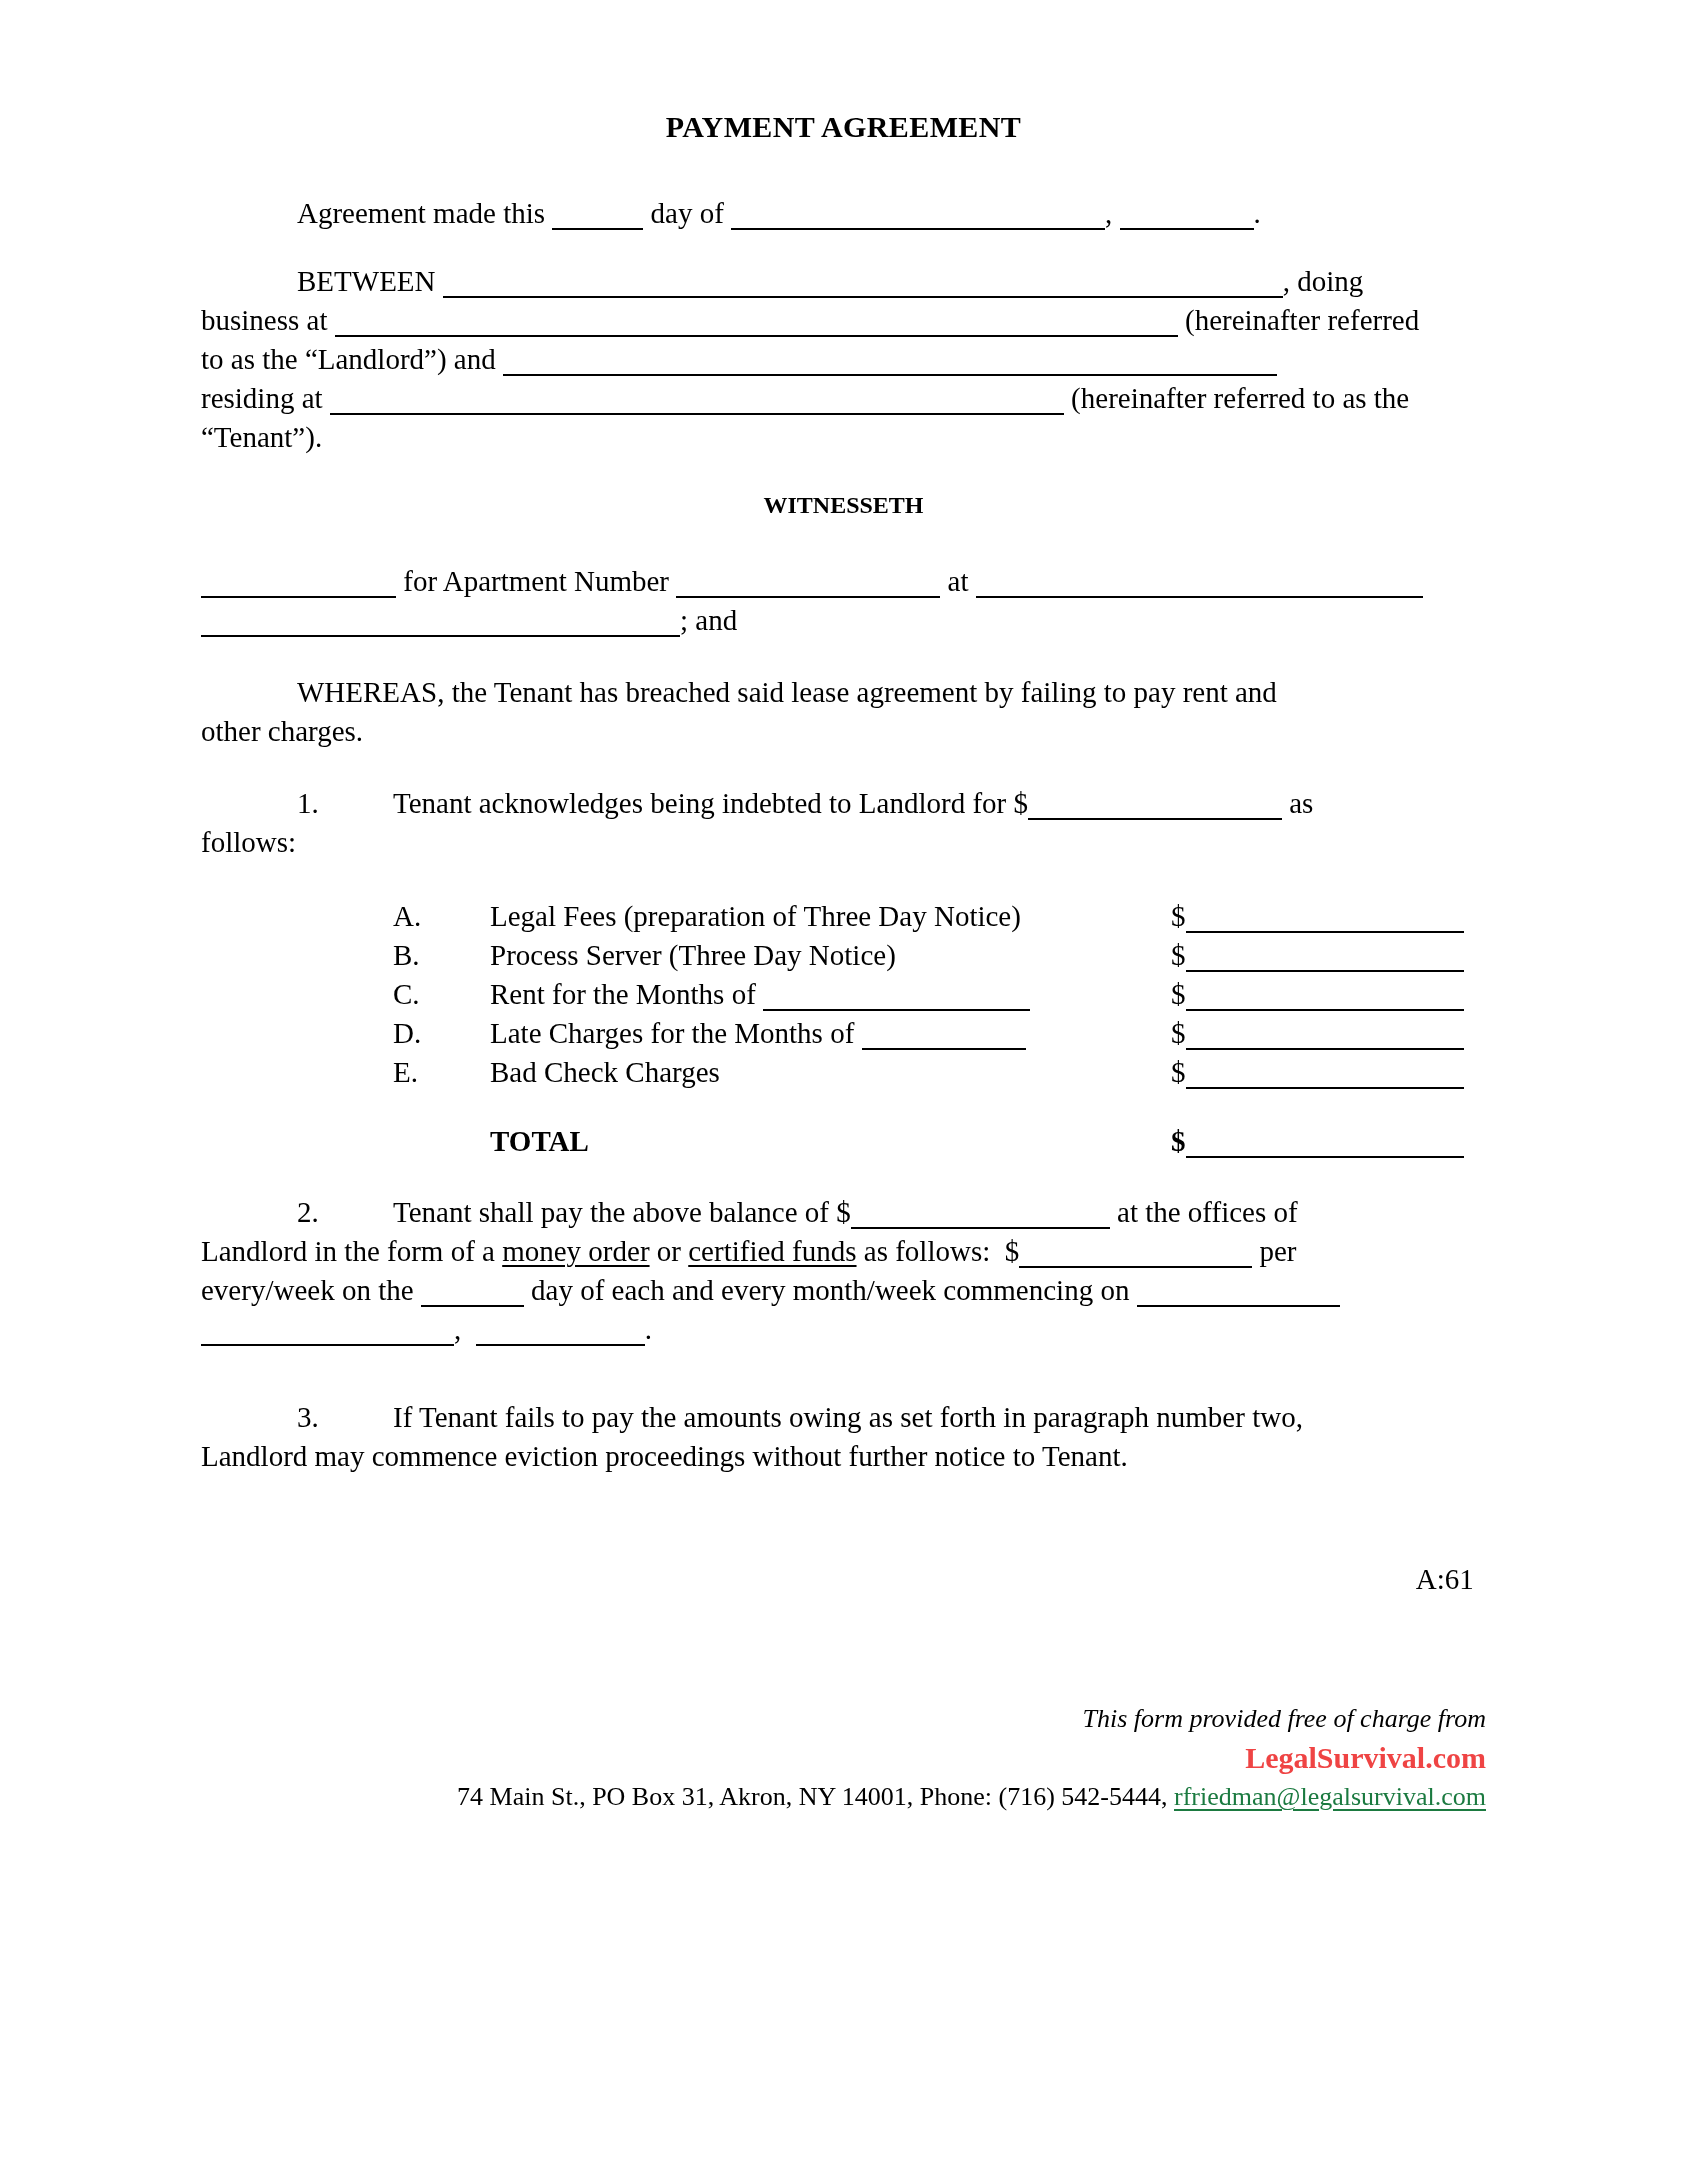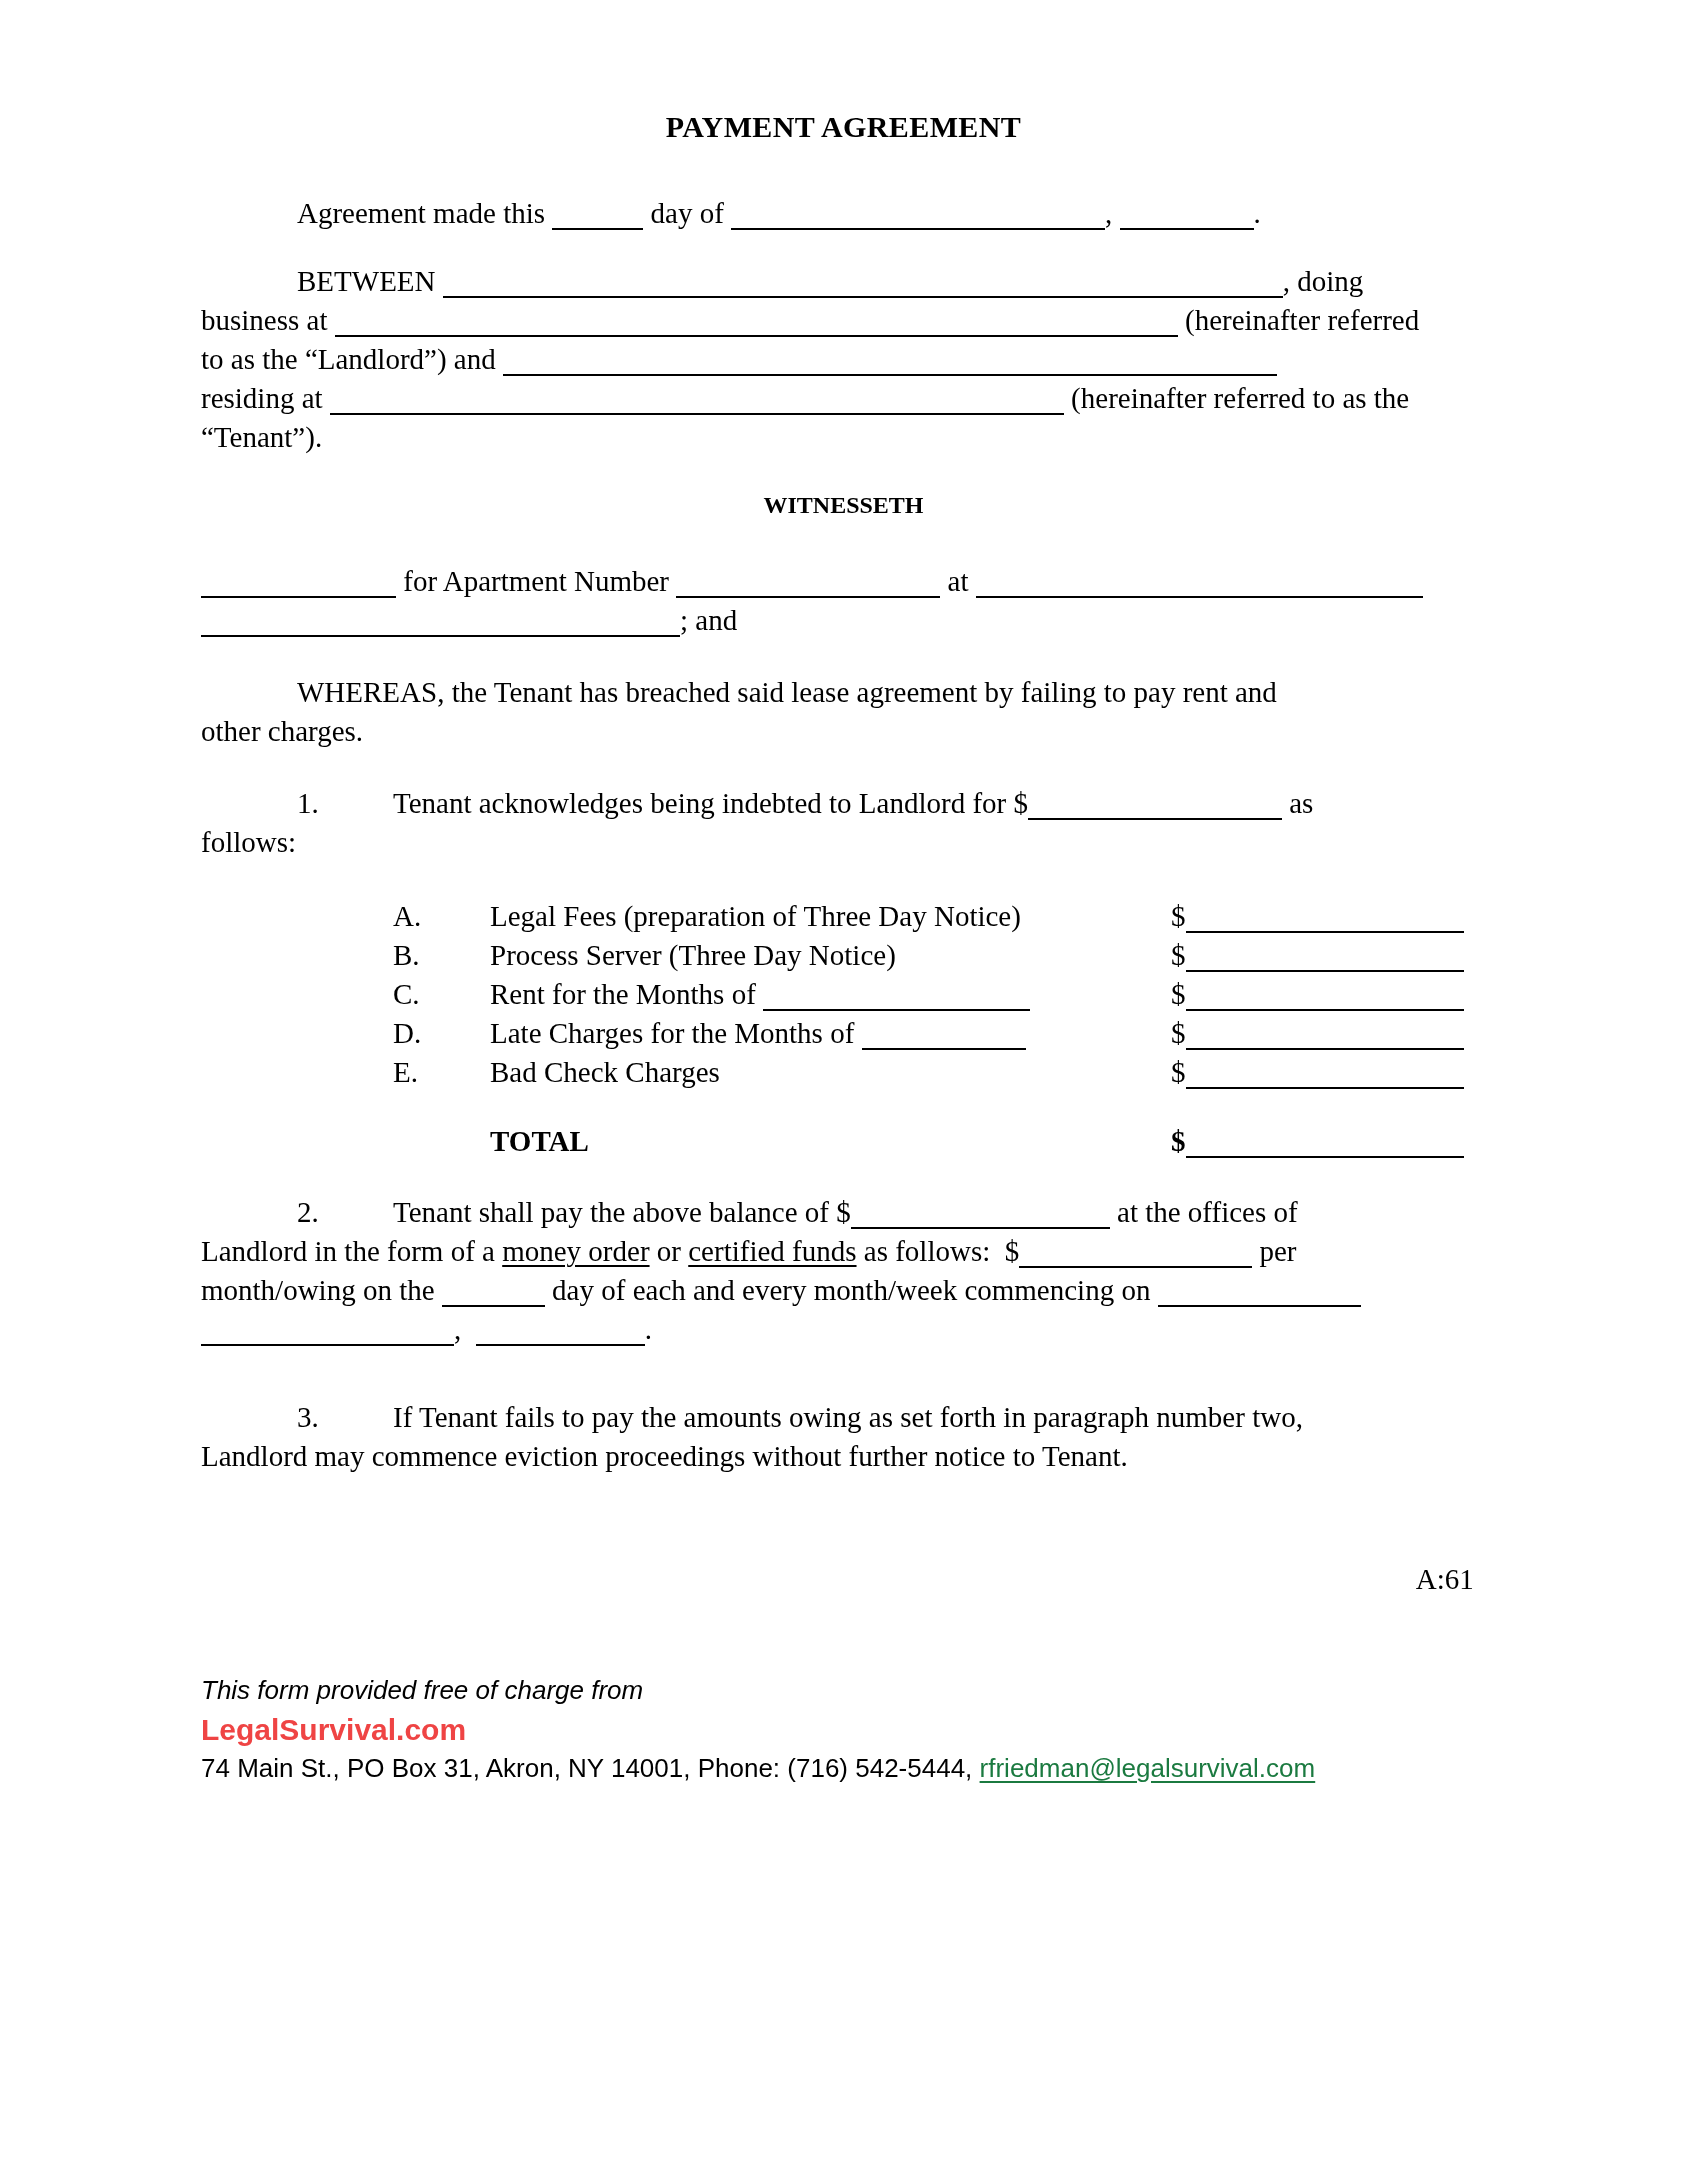--- a/index.html
+++ b/index.html
@@ -24,21 +24,21 @@
   .charges{margin-top:35px;}
   .crow{display:flex;margin-left:192px;white-space:pre;}
   .crow .letter{width:97px;}
   .crow .label{width:681px;}
   .crow .amt{width:297px;}
   .amtb{width:278px;}
   .total-row{margin-top:30px;font-weight:bold;}
   .p-item2{margin-top:32px;}
   .p-item3{margin-top:49px;}
   .doccode{margin-top:84px;text-align:right;padding-right:12.2px;}
-  .footer{margin-top:72px;text-align:left;font-family:Liberation Sans, sans-serif;}
+  .footer{margin-top:100px;text-align:right;font-family:Liberation Serif, serif;}
   .f-provided{font-style:italic;font-size:26px;line-height:39px;}
   .f-site{font-weight:bold;font-size:30px;line-height:39px;}
   .f-addr{font-size:26px;line-height:39px;}
   .f-email{text-decoration:underline;text-underline-offset:3.5px;cursor:pointer;}
 </style>
 </head>
 <body>
 
 <div class="content">
 
@@ -89,21 +89,21 @@
     </div>
   </div>
 
   <div class="crow total-row">
     <span class="letter"></span><span class="label">TOTAL</span><span class="amt"><span>$</span><span class="blank amtb"></span></span>
   </div>
 
   <div class="p-item2">
     <div class="line ind"><span class="num">2.</span><span><span>Tenant shall pay the above balance of $</span><span class="blank" style="width: 259px;"></span><span> at the offices of</span></span></div>
     <div class="line"><span>Landlord in the form of a </span><span class="ul">money order</span><span> or </span><span class="ul">certified funds</span><span> as follows:  $</span><span class="blank" style="width: 233px;"></span><span> per</span></div>
-    <div class="line"><span>month/owing on the </span><span class="blank" style="width: 103px;"></span><span> day of each and every month/week commencing on </span><span class="blank" style="width: 203px;"></span></div>
+    <div class="line"><span>every/week on the </span><span class="blank" style="width: 103px;"></span><span> day of each and every month/week commencing on </span><span class="blank" style="width: 203px;"></span></div>
     <div class="line"><span class="blank" style="width: 253px;"></span><span>,  </span><span class="blank" style="width: 169px;"></span><span>.</span></div>
   </div>
 
   <div class="p-item3">
     <div class="line ind"><span class="num">3.</span><span><span>If Tenant fails to pay the amounts owing as set forth in paragraph number two,</span></span></div>
     <div class="line"><span>Landlord may commence eviction proceedings without further notice to Tenant.</span></div>
   </div>
 
   <div class="doccode">A:61</div>
 

